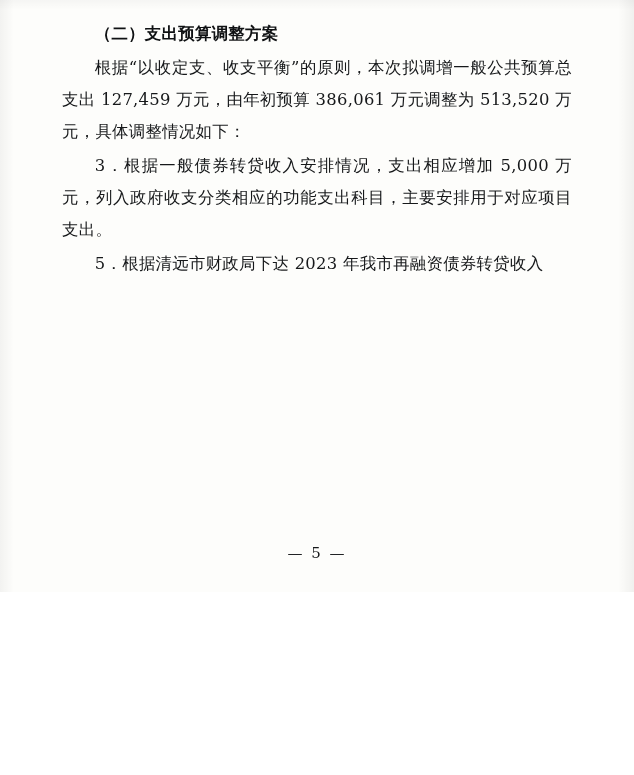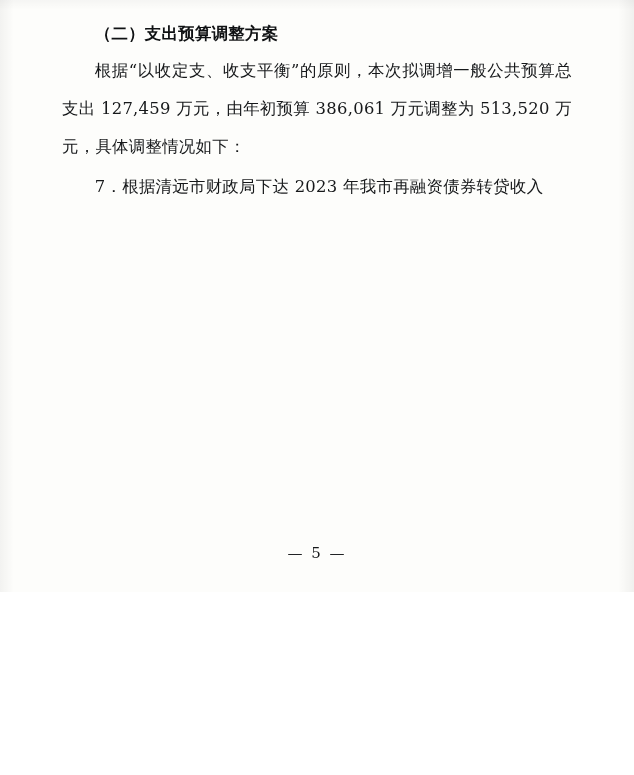--- a/index.html
+++ b/index.html
@@ -33,21 +33,21 @@
       linear-gradient(to left, rgba(0,0,0,0.05) 0px, rgba(0,0,0,0) 16px),
       linear-gradient(to bottom, rgba(0,0,0,0.03) 0px, rgba(0,0,0,0) 10px);
   }
   .doc-body {
     position: relative;
     z-index: 2;
   }
   p.para {
     margin: 0 0 2px 0;
     font-size: 16.4px;
-    line-height: 38px;
+    line-height: 32px;
     text-align: justify;
     text-justify: inter-ideograph;
     text-indent: 2em;
     letter-spacing: 0.3px;
     color: #16181a;
   }
   .heading {
     margin: 0 0 2px 0;
     font-size: 16.4px;
     line-height: 31.6px;
@@ -73,19 +73,20 @@
 
 <div class="page">
   <div class="doc-body">
 
     <div class="heading">（二）支出预算调整方案</div>
 
     <p class="para">根据“以收定支、收支平衡”的原则，本次拟调增一般公共预算总支出 127,459 万元，由年初预算 386,061 万元调整为 513,520 万元，具体调整情况如下：</p>
 
 
 
+    <p class="para">3．根据一般债券转贷收入安排情况，支出相应增加 5,000 万元，列入政府收支分类相应的功能支出科目，主要安排用于对应项目支出。</p>
 
-    <p class="para">7．根据清远市财政局下达 2023 年我市再融资债券转贷收入</p>
+    <p class="para">5．根据清远市财政局下达 2023 年我市再融资债券转贷收入</p>
 
   </div>
 
   <div class="footer">— 5 —</div>
 </div>
 
 </body></html>

